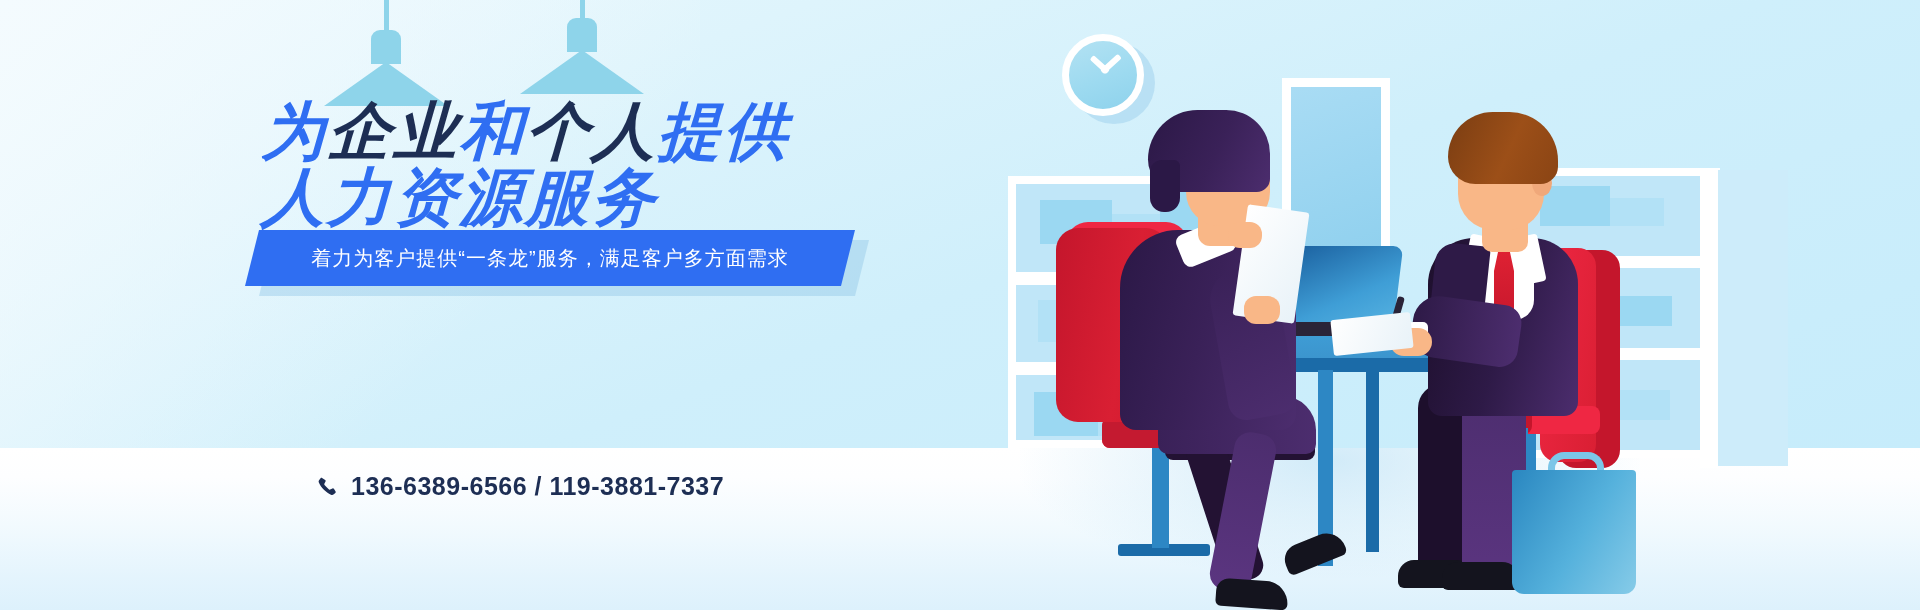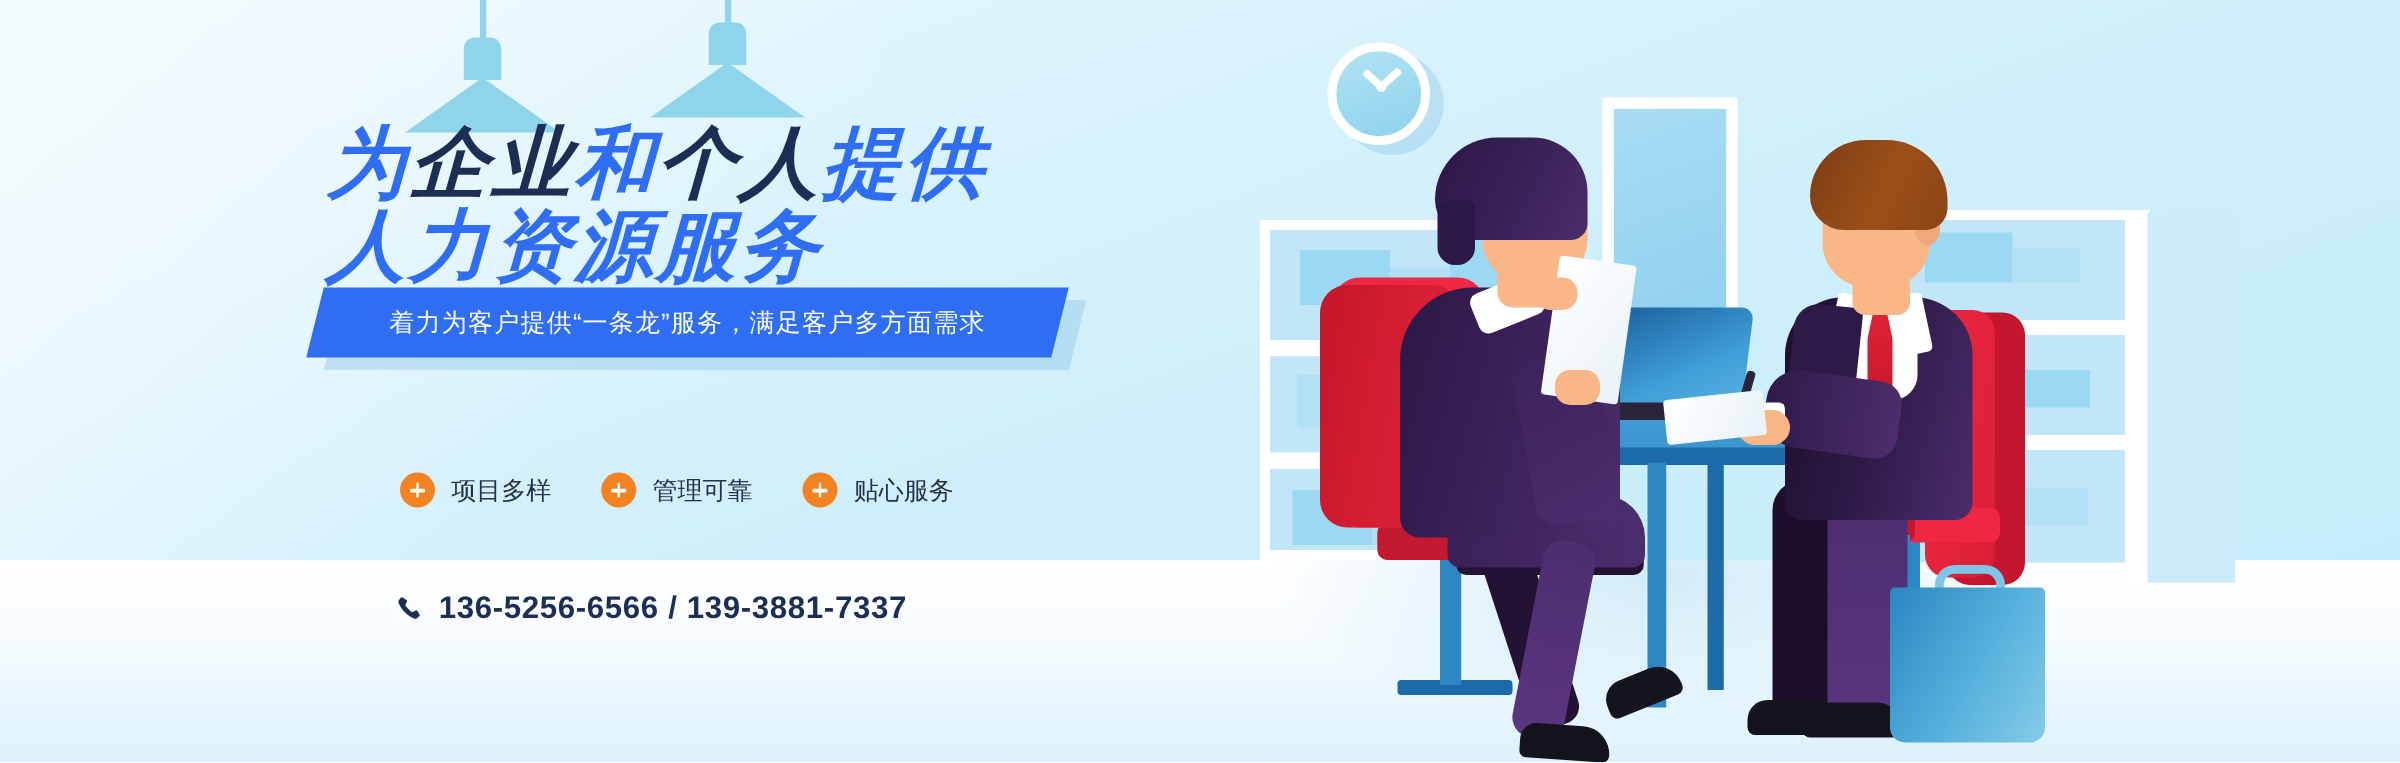--- a/index.html
+++ b/index.html
@@ -382,37 +382,23 @@
   <div class="headline" style="left:262px; top:162px; font-size:63px; line-height:70px;">
     <span class="seg hl-blue">人力资源服务</span>
   </div>
 
   <div class="ribbon-wrap" style="left:252px; top:230px; width:630px; height:72px;text-align:right;">
     <div class="ribbon-shadow"></div>
     <div class="ribbon"></div>
     <div class="ribbon-text">着力为客户提供“一条龙”服务，满足客户多方面需求</div>
   </div>
 
-  <div class="features" style="left:320px; top:378px;">
-    <div class="feature">
-      <span class="feat-dot"></span>
-      <span class="feat-label">项目多样</span>
-    </div>
-    <div class="feature">
-      <span class="feat-dot"></span>
-      <span class="feat-label">管理可靠</span>
-    </div>
-    <div class="feature">
-      <span class="feat-dot"></span>
-      <span class="feat-label">贴心服务</span>
-    </div>
-  </div>
 
   <div class="phone-row" style="left:316px; top:472px;">
     <span style="display:inline-block; width:22px; height:22px;">
       <svg viewBox="0 0 24 24" width="22" height="22" aria-hidden="true">
         <path d="M6.6 2.2c-.5-.3-1.2-.2-1.6.3L3.3 4.6c-.5.6-.6 1.4-.3 2.1 1.2 3 3.1 5.8 5.6 8.3 2.5 2.5 5.3 4.4 8.3 5.6.7.3 1.5.2 2.1-.3l2.1-1.7c.5-.4.6-1.1.3-1.6l-1.9-3.1c-.3-.5-1-.7-1.5-.4l-2.6 1.3c-.4.2-.9.1-1.2-.2-1.8-1.6-3.3-3.1-4.9-4.9-.3-.3-.4-.8-.2-1.2l1.3-2.6c.3-.5.1-1.2-.4-1.5L6.6 2.2z" fill="#1d2e54"></path>
       </svg>
     </span>
-    <span class="phone-num">136-5256-6566 / 139-3881-7337</span>
+    <span class="phone-num">136-6389-6566 / 119-3881-7337</span>
   </div>
 
 </div>
 
 </body></html>

